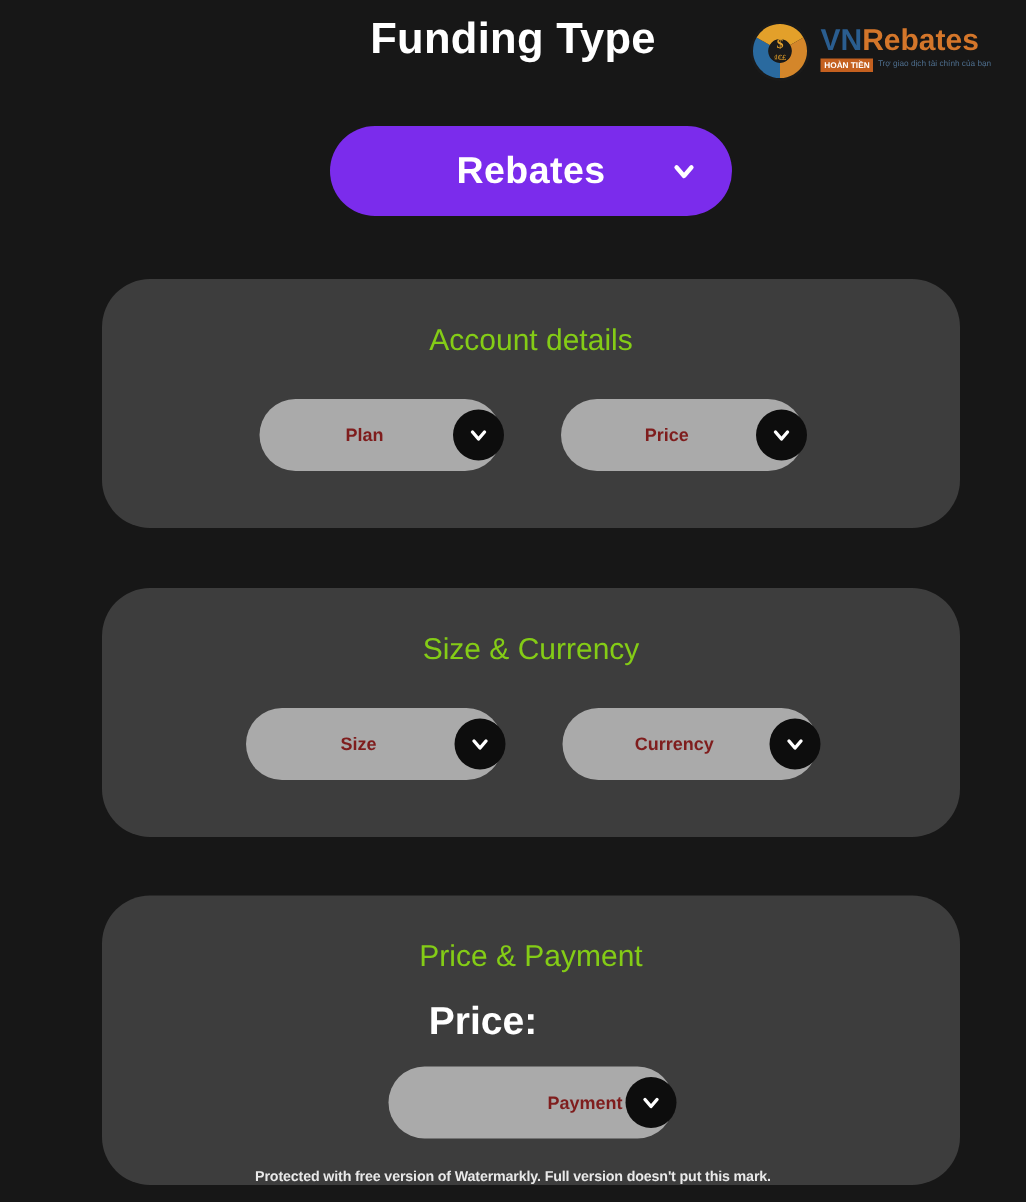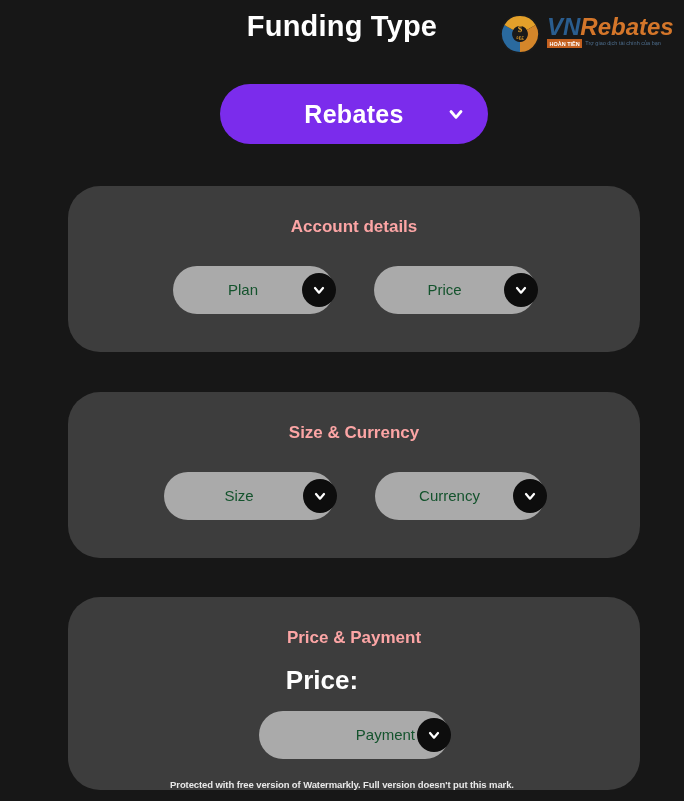--- a/index.html
+++ b/index.html
@@ -57,23 +57,22 @@
     width: 42px;
     height: 42px;
   }
   .logo-text-wrap {
     position: absolute;
     left: 48px;
     top: 4px;
     width: 110px;
   }
   .logo-text {
-    font-size: 24px;
-    font-weight: bold;
-    font-style: italic;
+    font-size: 20px;
+    font-weight: bold;
     line-height: 22px;
     color: #d4762a;
     white-space: nowrap;
   }
   .logo-text .vn { color: #2a5d8f; }
   .logo-sub {
     margin-top: 1px;
     display: flex;
     align-items: center;
     gap: 3px;
@@ -139,23 +138,23 @@
     background: #3d3d3d;
     border-radius: 32px;
   }
   #card-account  { top: 186px; height: 166px; }
   #card-size     { top: 392px; height: 166px; }
   #card-price    { top: 597px; height: 193px; }
 
   .card-title {
     width: 100%;
     text-align: center;
-    color: #fca5a5;
-    font-size: 17px;
-    font-weight: bold;
+    color: #84cc16;
+    font-size: 20px;
+    font-weight: normal;
     line-height: 26px;
   }
   #card-account .card-title { margin-top: 28px; }
   #card-size    .card-title { margin-top: 28px; }
   #card-price   .card-title { margin-top: 28px; }
 
   .price-label {
     width: 100%;
     text-align: center;
     color: #ffffff;
@@ -183,23 +182,23 @@
     background: #aaaaaa;
     border-radius: 24px;
     border: none;
     cursor: pointer;
     padding: 0;
     display: flex;
     align-items: center;
     justify-content: center;
   }
   .pill-label {
-    color: #14532d;
-    font-size: 15px;
-    font-weight: normal;
+    color: #7f1d1d;
+    font-size: 12px;
+    font-weight: bold;
     padding-right: 34px;
     padding-left: 14px;
     line-height: 20px;
     white-space: nowrap;
   }
   .pill-knob {
     position: absolute;
     right: -2px;
     top: 50%;
     transform: translateY(-50%);

